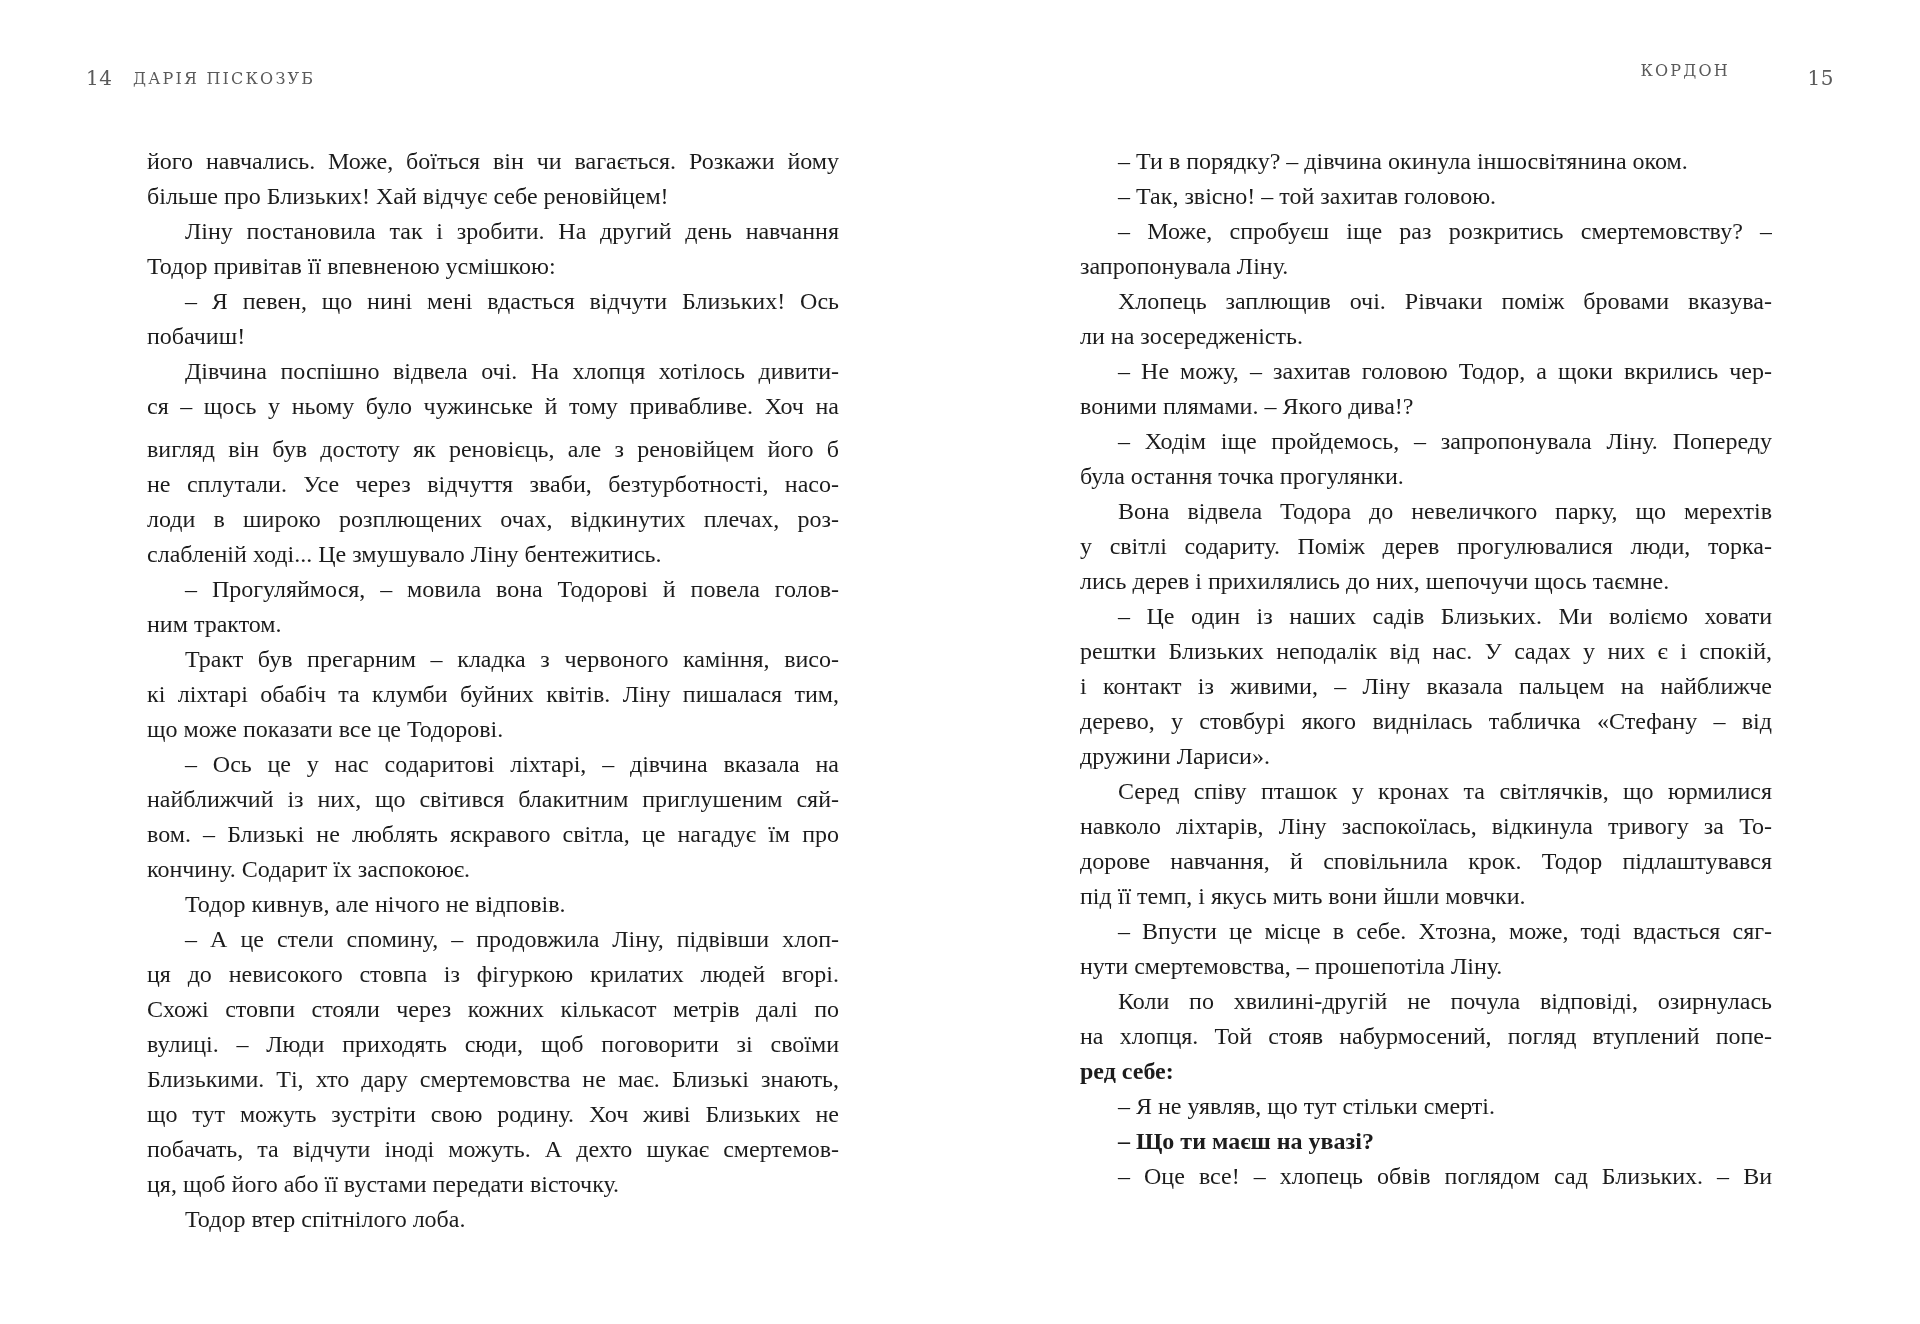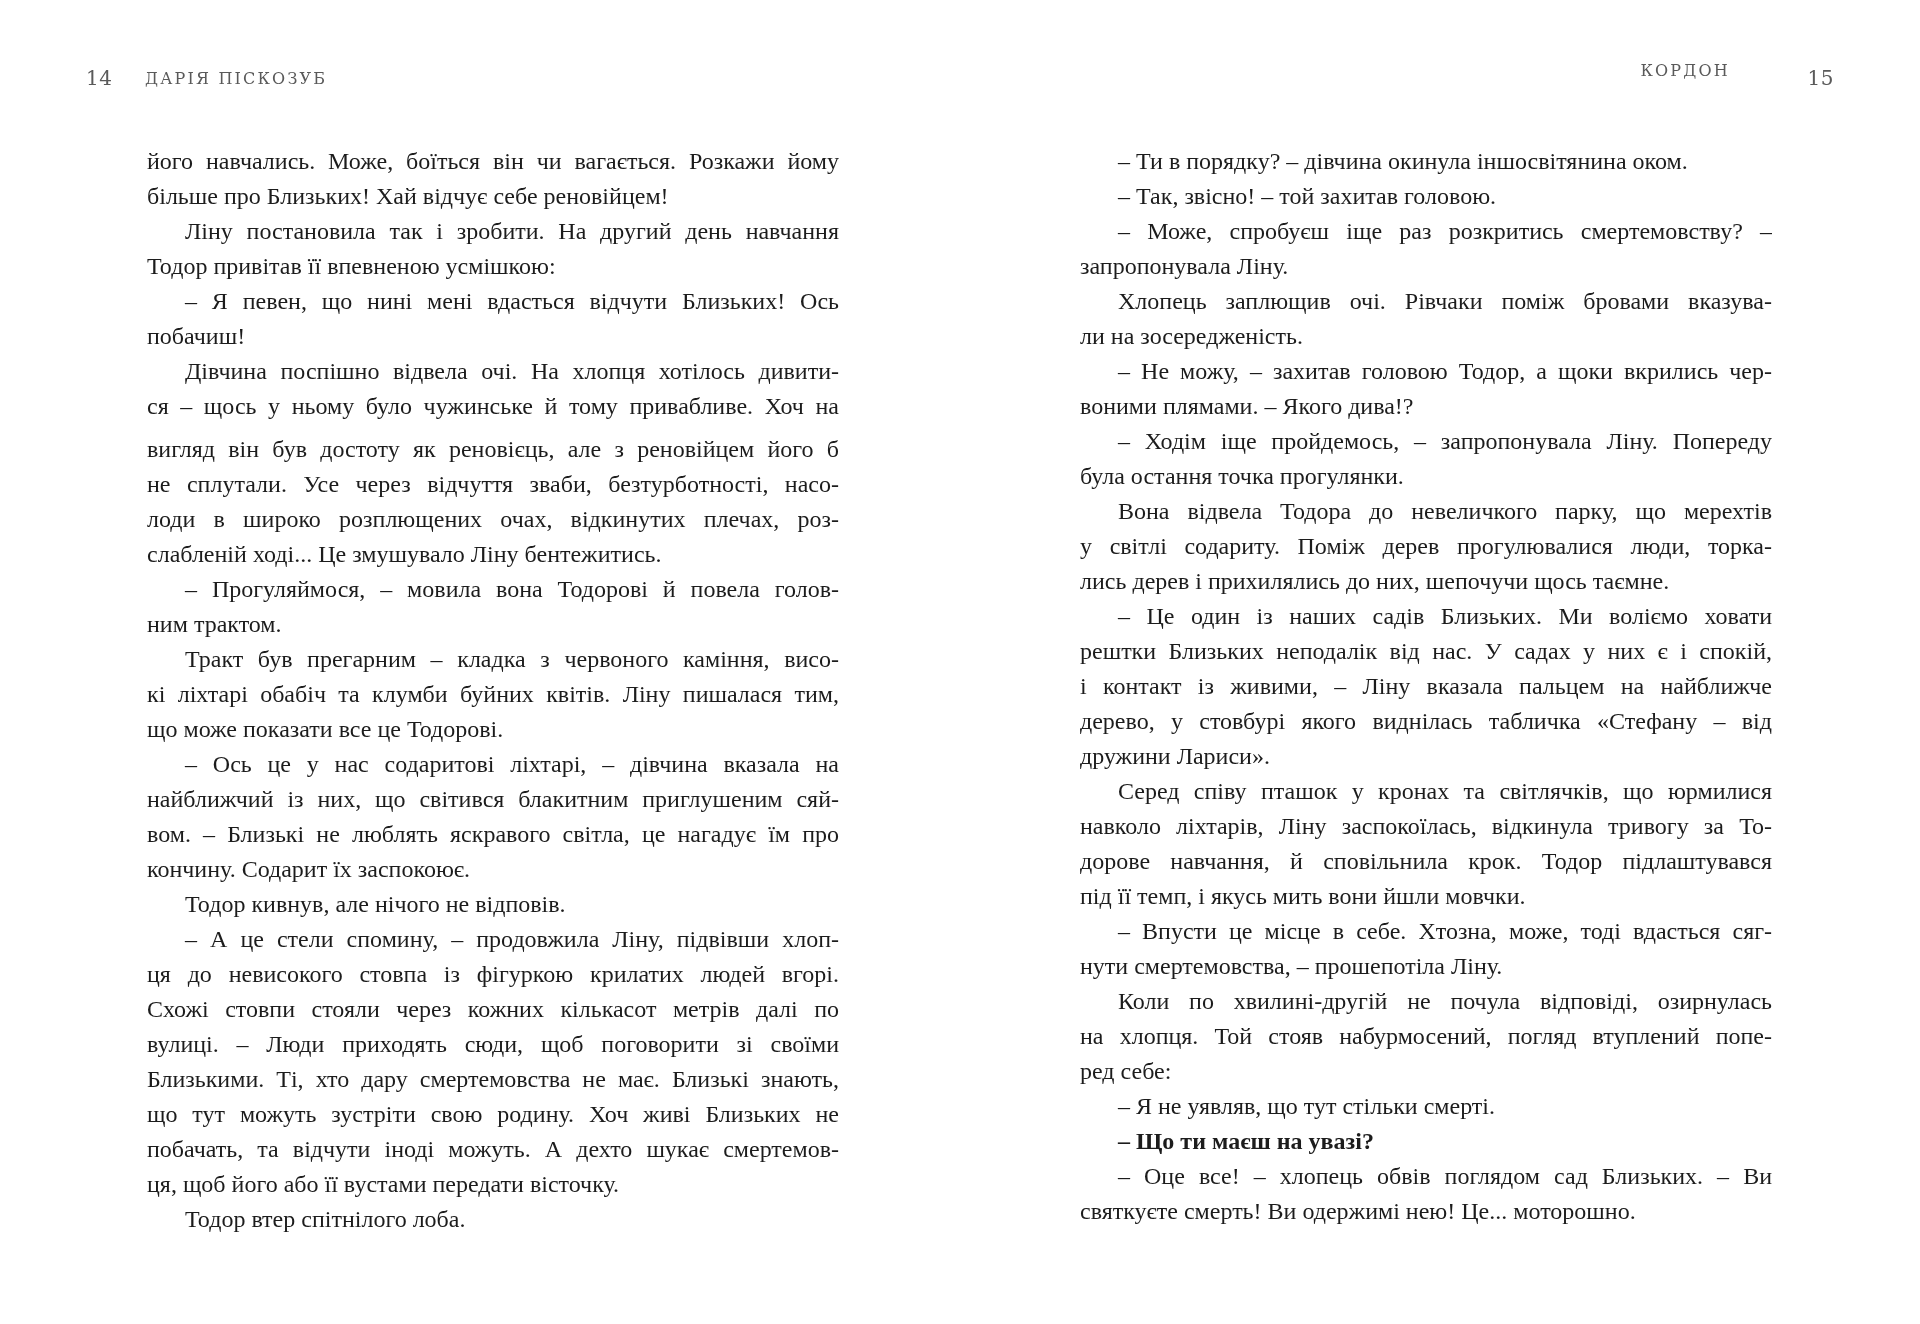--- a/index.html
+++ b/index.html
@@ -7,21 +7,21 @@
          font-family:"DejaVu Serif","Liberation Serif",serif; color:#1c1c1c; }
   .spread { position:absolute; inset:0; }
   .page { position:absolute; top:0; height:1324px; }
   .page-left { left:0; width:960px; }
   .page-right { left:960px; width:960px; }
   .running-head { position:absolute; top:66px; height:26px; font-size:19px; color:#5a5a5a;
                   font-family:"DejaVu Serif","Liberation Serif",serif; white-space:nowrap; }
   .folio { font-size:20px; letter-spacing:0.5px; }
   .rh-title { font-size:16px; letter-spacing:2.2px; text-transform:uppercase; }
   .lh-folio { left:86px; }
-  .lh-title { left:145px; top:69px; }
+  .lh-title { left:133px; top:69px; }
   .rh-title-r { right:190px; top:61px; }
   .rh-folio { right:86px; }
   .column { position:absolute; top:144px; width:692px;
             font-family:"Liberation Serif","DejaVu Serif",serif; font-size:24px; line-height:35px; }
   .col-left { left:147px; }
   .col-right { left:120px; }
   .line { display:block; height:35px; text-align:justify; text-align-last:justify; white-space:nowrap; overflow:visible; word-spacing:0; }
   .line.last { text-align-last:left; }
   .line.indent { padding-left:38px; }
 </style>
@@ -89,20 +89,19 @@
         <span class="line" style="white-space: normal; overflow: hidden;">дерево, у стовбурі якого виднілась табличка «Стефану – від</span>
         <span class="line last" style="white-space: normal; overflow: hidden;">дружини Лариси».</span>
         <span class="line indent" style="white-space: normal; overflow: hidden;">Серед співу пташок у кронах та світлячків, що юрмилися</span>
         <span class="line" style="white-space: normal; overflow: hidden;">навколо ліхтарів, Ліну заспокоїлась, відкинула тривогу за То-</span>
         <span class="line" style="white-space: normal; overflow: hidden;">дорове навчання, й сповільнила крок. Тодор підлаштувався</span>
         <span class="line last" style="white-space: normal; overflow: hidden;">під її темп, і якусь мить вони йшли мовчки.</span>
         <span class="line indent" style="white-space: normal; overflow: hidden;">– Впусти це місце в себе. Хтозна, може, тоді вдасться сяг-</span>
         <span class="line last" style="white-space: normal; overflow: hidden;">нути смертемовства, – прошепотіла Ліну.</span>
         <span class="line indent" style="white-space: normal; overflow: hidden;">Коли по хвилині-другій не почула відповіді, озирнулась</span>
         <span class="line" style="white-space: normal; overflow: hidden;">на хлопця. Той стояв набурмосений, погляд втуплений попе-</span>
-        <span class="line last" style="white-space: normal; overflow: hidden;">ред себе:</span>
+        <span class="line last" style="white-space: normal; overflow: hidden; font-weight: bold;">ред себе:</span>
         <span class="line indent last" style="white-space: normal; overflow: hidden;">– Я не уявляв, що тут стільки смерті.</span>
         <span class="line indent last" style="white-space: normal; overflow: hidden; font-weight: bold;">– Що ти маєш на увазі?</span>
         <span class="line indent" style="white-space: normal; overflow: hidden;">– Оце все! – хлопець обвів поглядом сад Близьких. – Ви</span>
-        <span class="line last" style="white-space: normal; overflow: hidden;">святкуєте смерть! Ви одержимі нею! Це... моторошно.</span>
       </div>
   </div>
 </div>
 
 </body></html>

